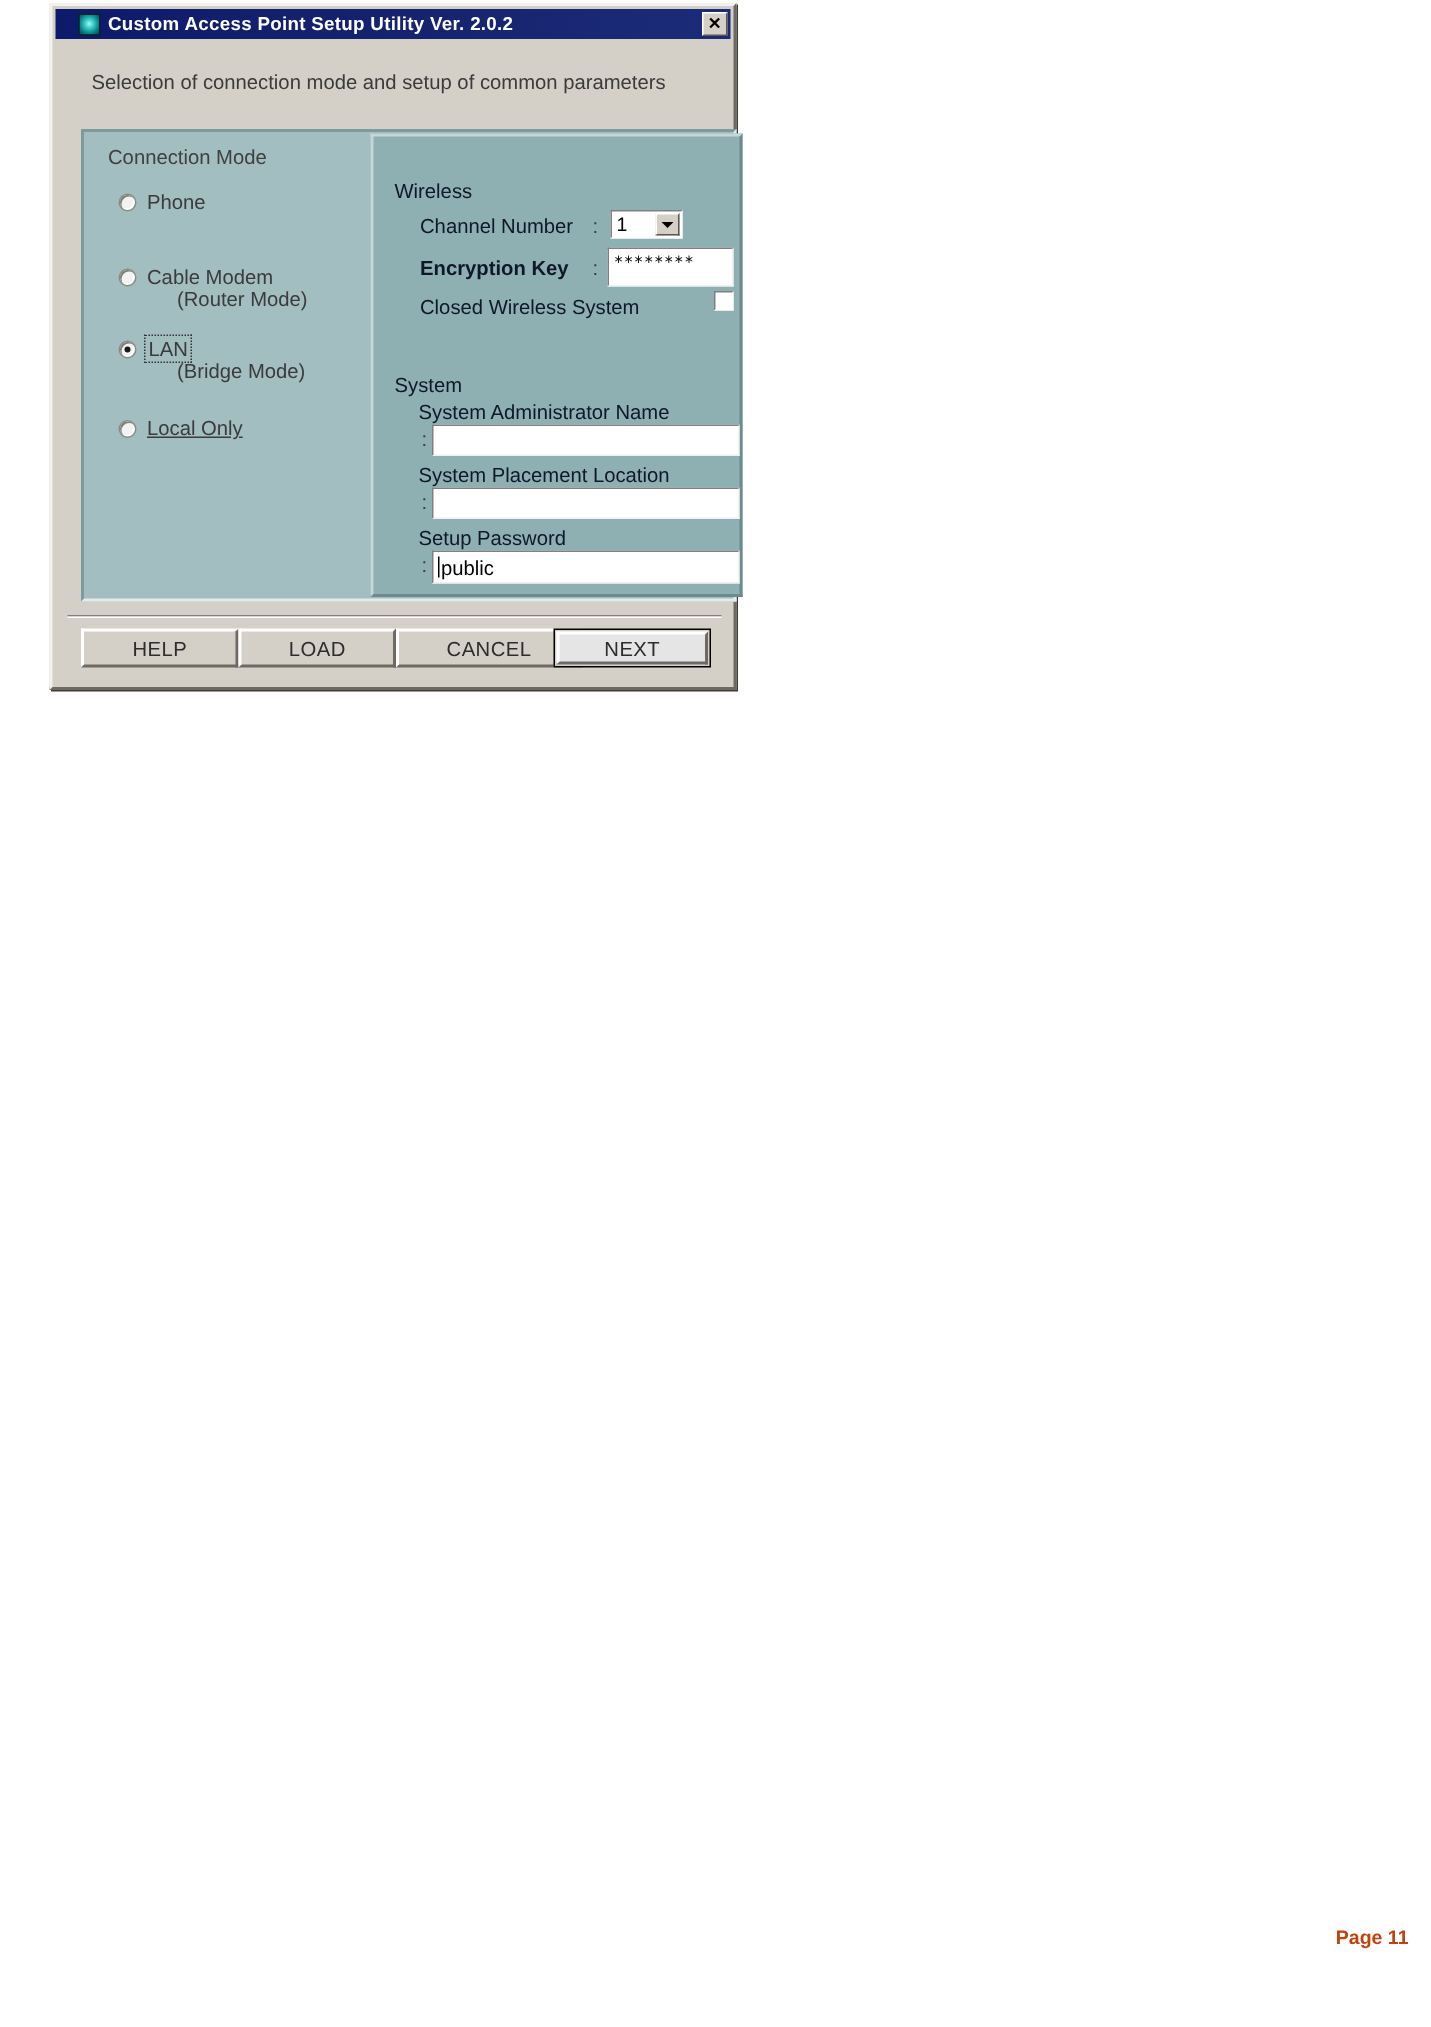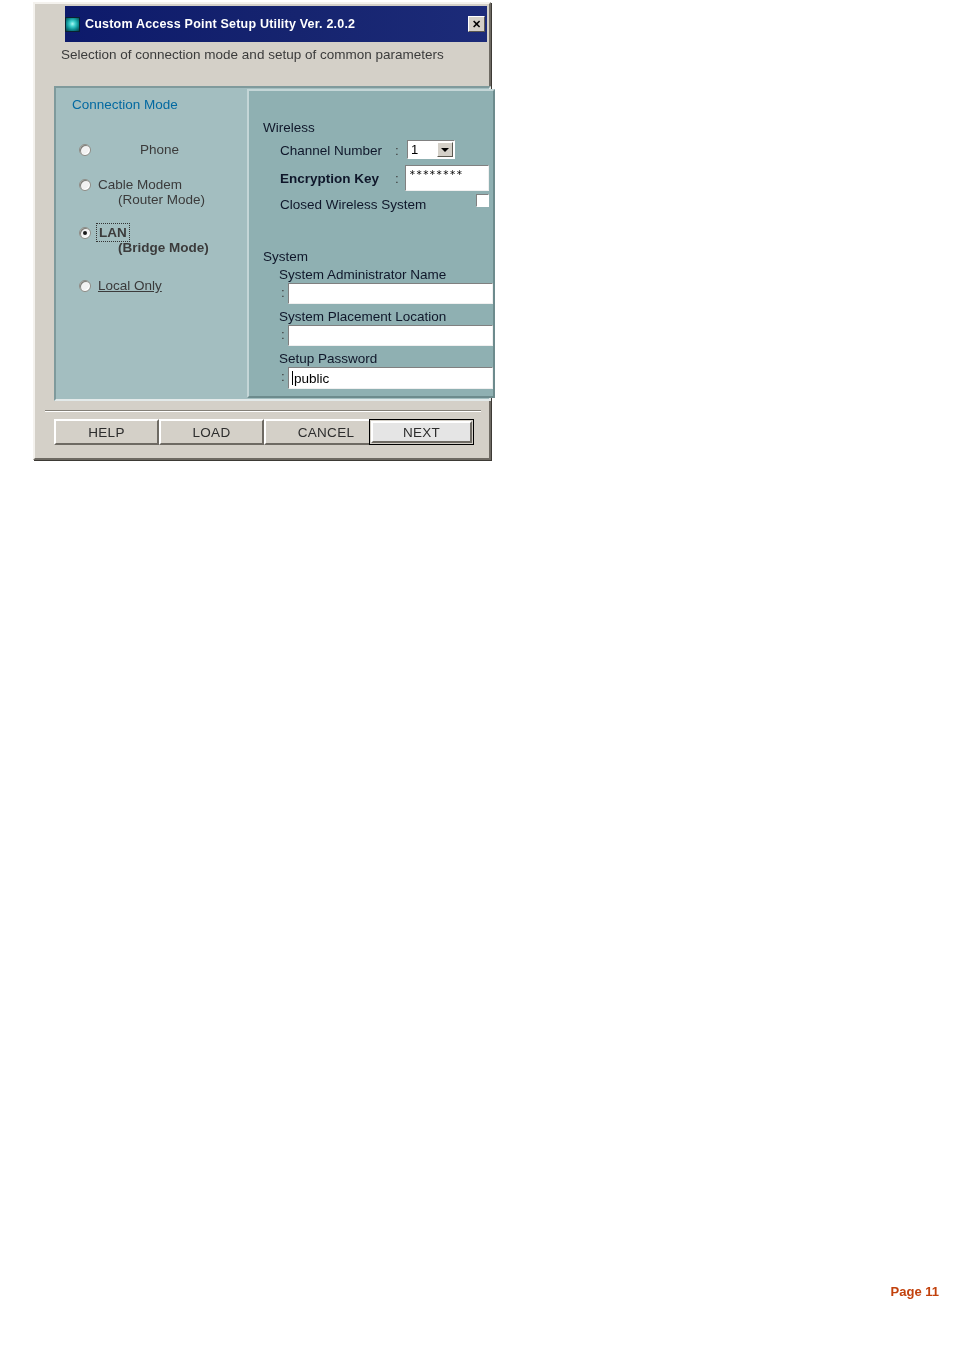--- a/index.html
+++ b/index.html
@@ -30,27 +30,26 @@
     box-sizing: border-box;
     box-shadow: 1px 1px 0 #3d3a35;
   }
 
   
   #titlebar {
     position: absolute;
     left: 2px;
     top: 2px;
     right: 2px;
-    height: 36px;
+    height: 20px;
     background: linear-gradient(to right, #0d1a6b 0%, #16246f 55%, #1c2b79 100%);
     display: flex;
     align-items: center;
-    padding: 0 2px 0 0;
-    box-sizing: border-box;
-    margin-left: 28px;
+    padding: 0 2px 0 15px;
+    box-sizing: border-box;
   }
   #app-icon {
     width: 15px;
     height: 15px;
     flex: 0 0 auto;
     background: radial-gradient(circle at 50% 45%, #aef5f2 0%, #3fd0cd 28%, #0e8f93 60%, #053a47 100%);
     border: 1px solid #0a2030;
     box-sizing: border-box;
     margin-right: 5px;
   }
@@ -107,21 +106,21 @@
     border-bottom: 2px solid #e3eaea;
     box-sizing: border-box;
   }
 
   
   #conn-title {
     position: absolute;
     left: 37px;
     top: 93px;
     font-size: 13.5px;
-    color: #0369a1;
+    color: #404040;
     white-space: nowrap;
   }
   .radio-row {
     position: absolute;
     left: 44px;
     display: flex;
     align-items: flex-start;
     font-size: 13.5px;
     color: #3b3b3b;
     cursor: pointer;
@@ -151,23 +150,23 @@
   }
   .radio-label { white-space: nowrap; line-height: 15px; }
   .radio-label .sub { display: block; padding-left: 20px; }
   .focus-box {
     display: inline-block;
     outline: 1px dotted #333333;
     outline-offset: 1px;
     padding: 0 1px;
   }
 
-  #r-phone  { top: 138px; gap: 42px; }
+  #r-phone  { top: 123px; }
   #r-cable  { top: 173px; }
-  #r-lan    { top: 221px; font-weight: bold; }
+  #r-lan    { top: 221px; }
   #r-local  { top: 274px; text-decoration: underline; }
 
   
   #panel-inner {
     position: absolute;
     left: 212px;
     top: 85px;
     width: 248px;
     height: 309px;
     background: #8fb0b2;

